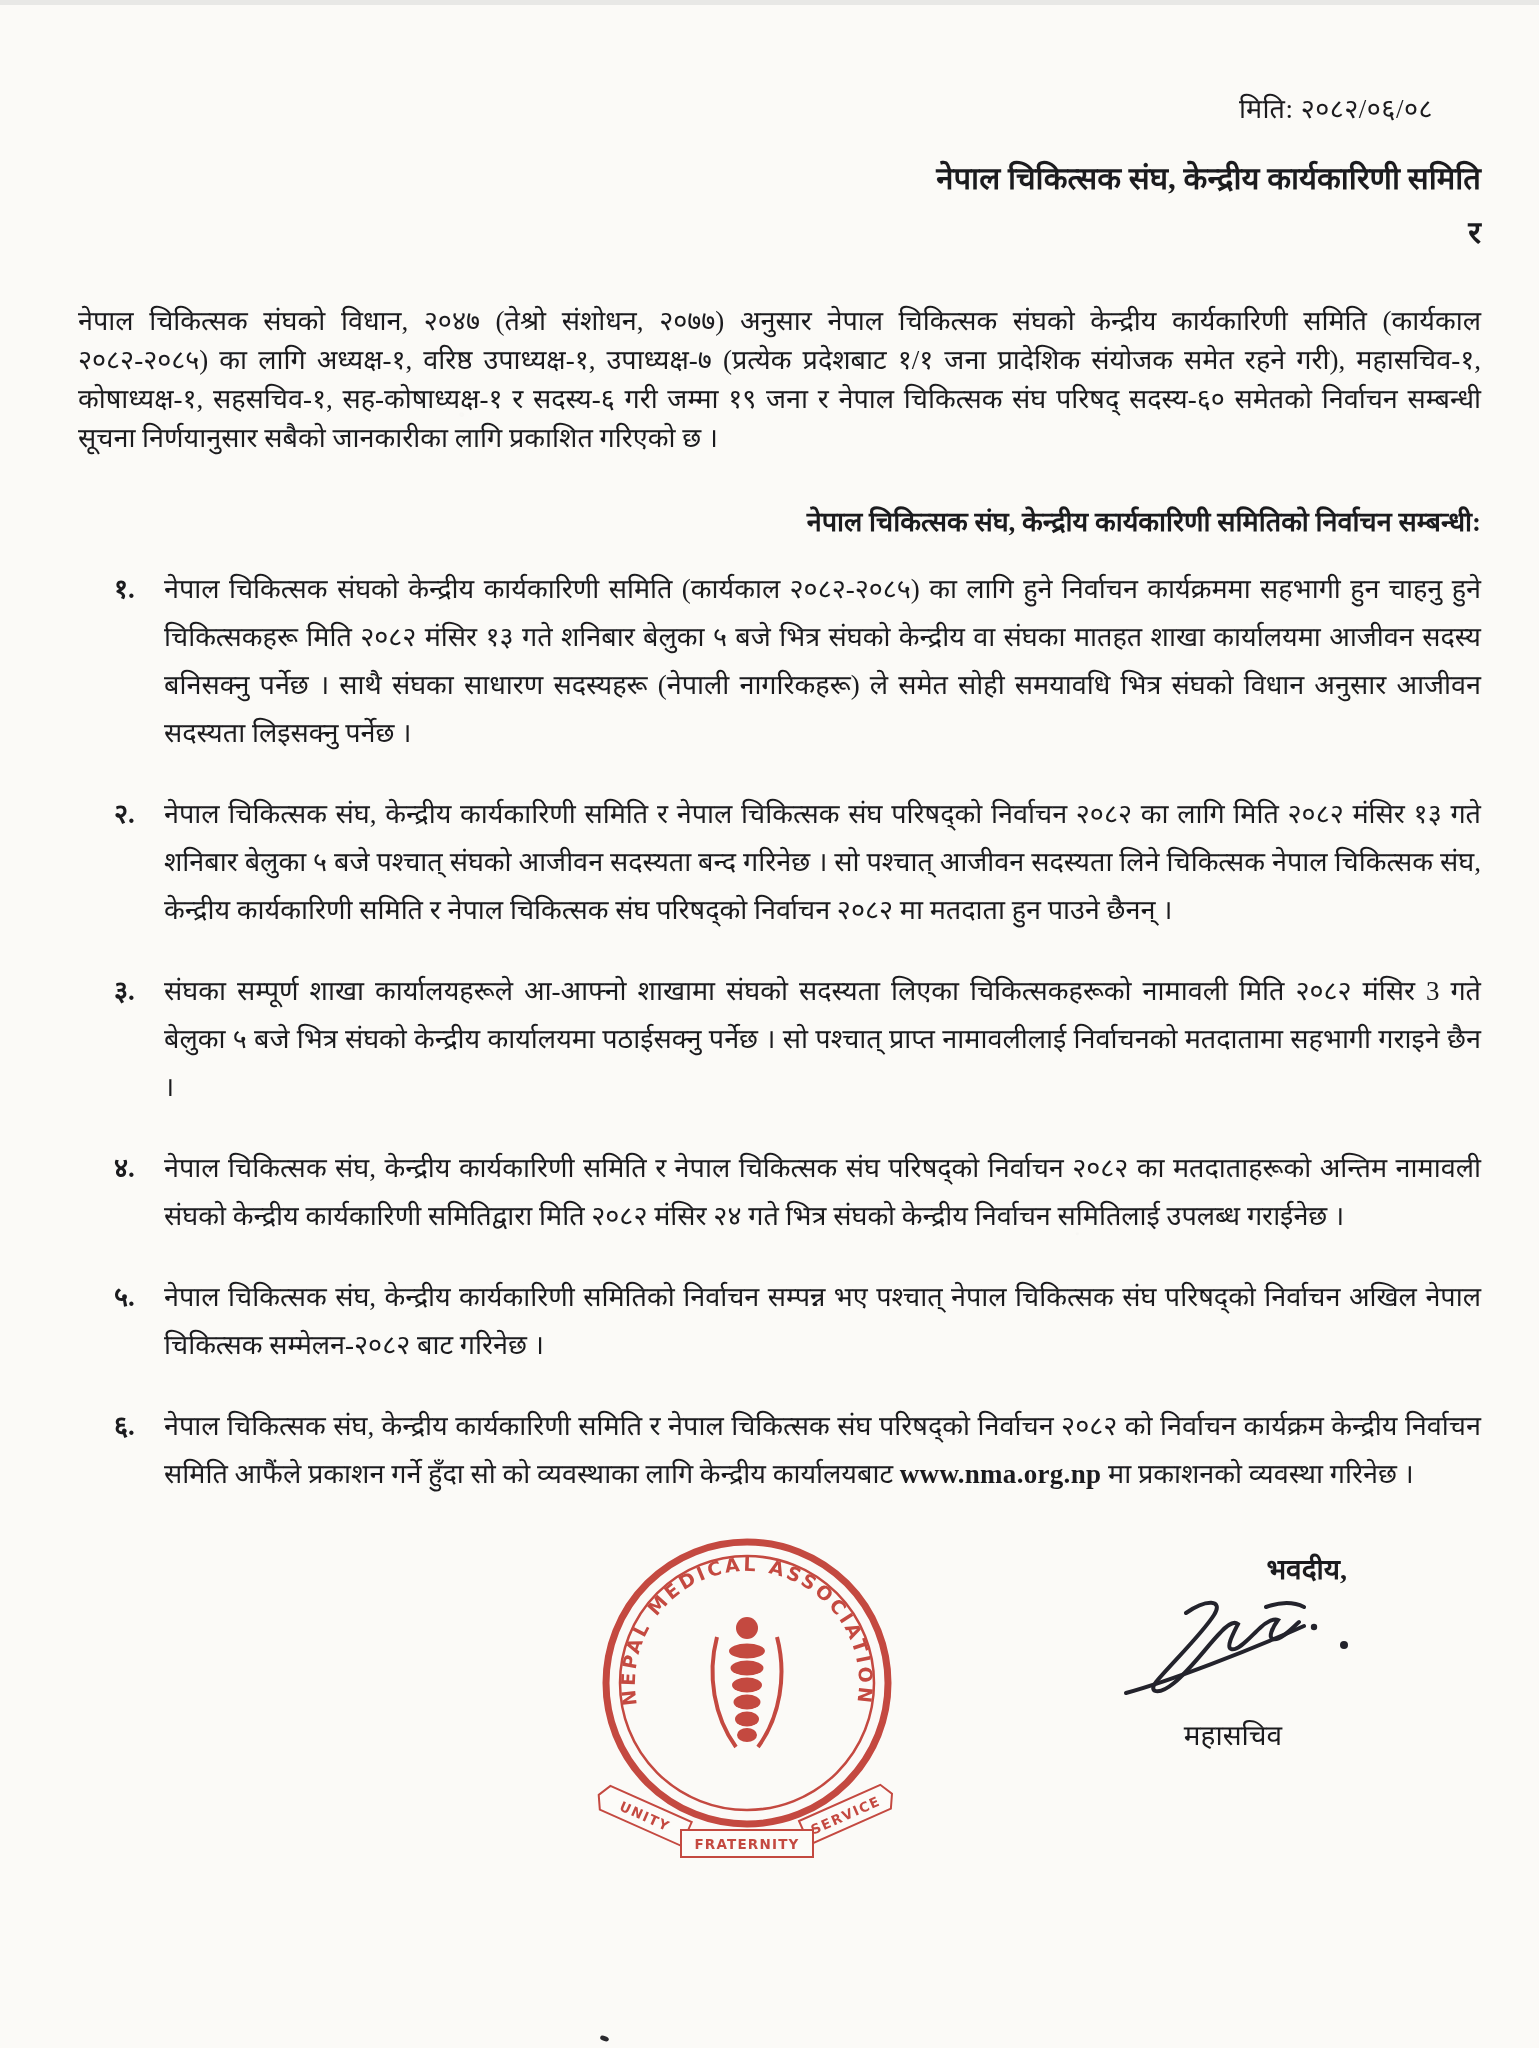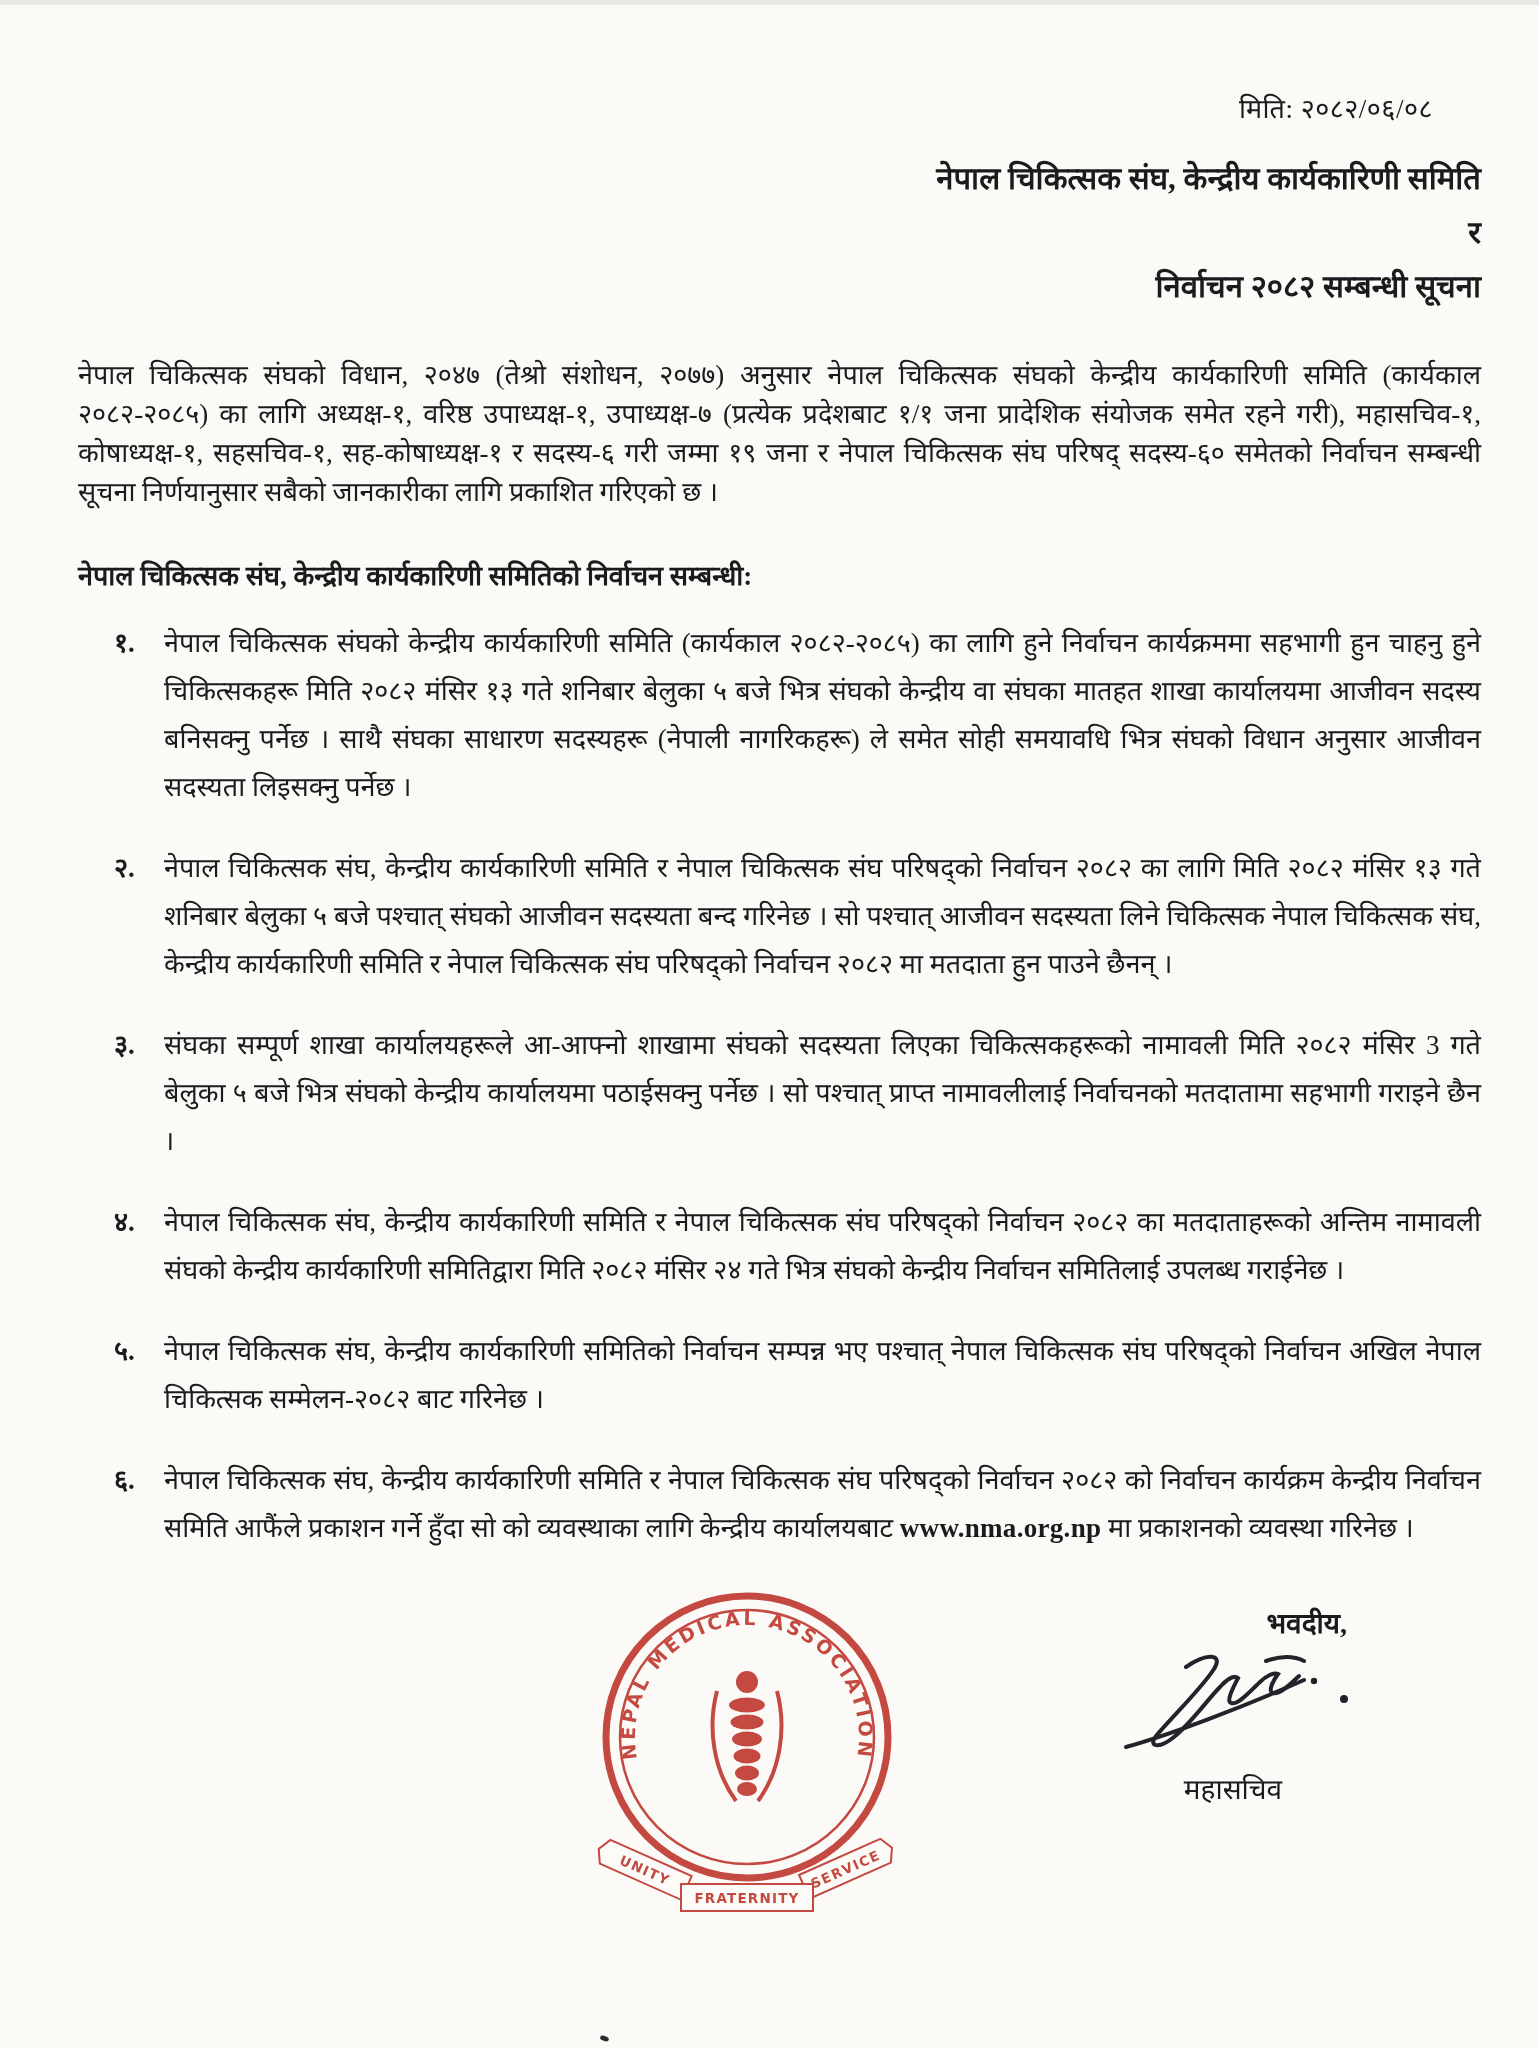--- a/index.html
+++ b/index.html
@@ -32,20 +32,21 @@
   .intro {
     margin-top: 42px;
     font-size: 27px;
     line-height: 39px;
     text-align: justify;
   }
   .section-heading {
     margin-top: 44px;
     font-size: 27px;
     font-weight: 700;
+    text-align: right;
   }
   .list { margin-top: 26px; padding-left: 36px; }
   .item { display: flex; margin-bottom: 33px; }
   .item-num {
     flex: none;
     width: 50px;
     font-size: 27px;
     line-height: 48px;
     font-weight: 700;
   }
@@ -103,21 +104,20 @@
 </head>
 <body>
 
 <div class="page">
 
   <div class="date">मिति: २०८२/०६/०८</div>
 
   <div class="title-block">
     <div class="title-line">नेपाल चिकित्सक संघ, केन्द्रीय कार्यकारिणी समिति</div>
     <div class="title-line">र</div>
-    <div class="title-line">निर्वाचन २०८२ सम्बन्धी सूचना</div>
   </div>
 
   <p class="intro">नेपाल चिकित्सक संघको विधान, २०४७ (तेश्रो संशोधन, २०७७) अनुसार नेपाल चिकित्सक संघको केन्द्रीय कार्यकारिणी समिति (कार्यकाल २०८२-२०८५) का लागि अध्यक्ष-१, वरिष्ठ उपाध्यक्ष-१, उपाध्यक्ष-७ (प्रत्येक प्रदेशबाट १/१ जना प्रादेशिक संयोजक समेत रहने गरी), महासचिव-१, कोषाध्यक्ष-१, सहसचिव-१, सह-कोषाध्यक्ष-१ र सदस्य-६ गरी जम्मा १९ जना र नेपाल चिकित्सक संघ परिषद् सदस्य-६० समेतको निर्वाचन सम्बन्धी सूचना निर्णयानुसार सबैको जानकारीका लागि प्रकाशित गरिएको छ ।</p>
 
   <div class="section-heading">नेपाल चिकित्सक संघ, केन्द्रीय कार्यकारिणी समितिको निर्वाचन सम्बन्धी:</div>
 
   <div class="list">
 
     <div class="item">
       <span class="item-num">१.</span>

